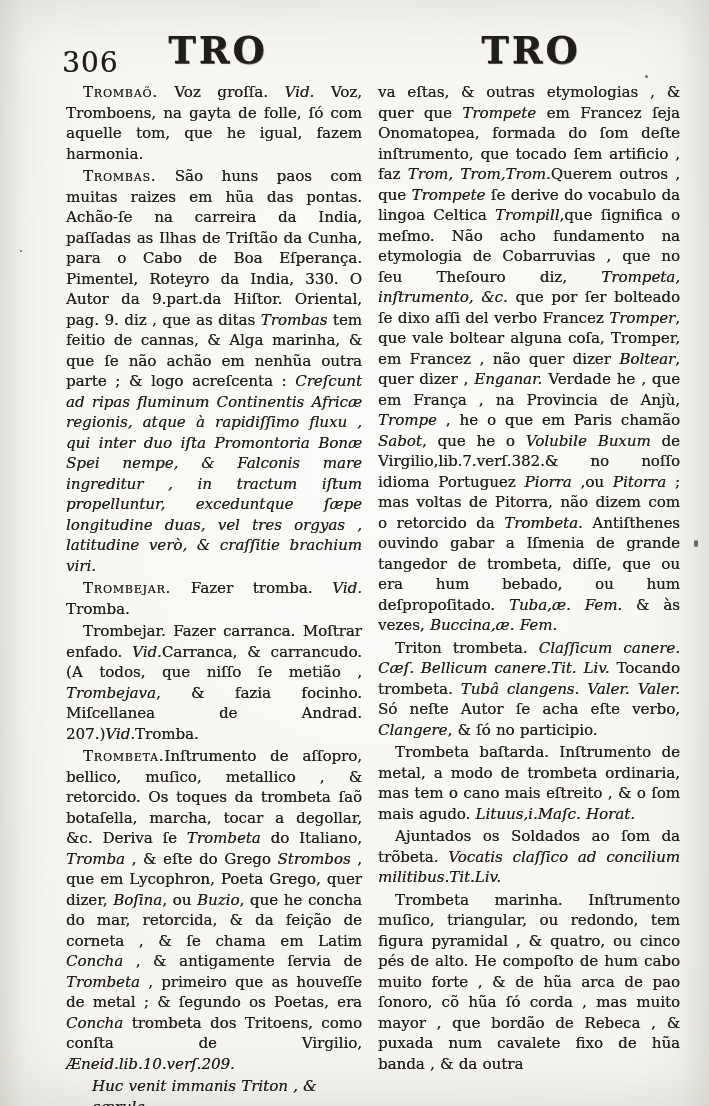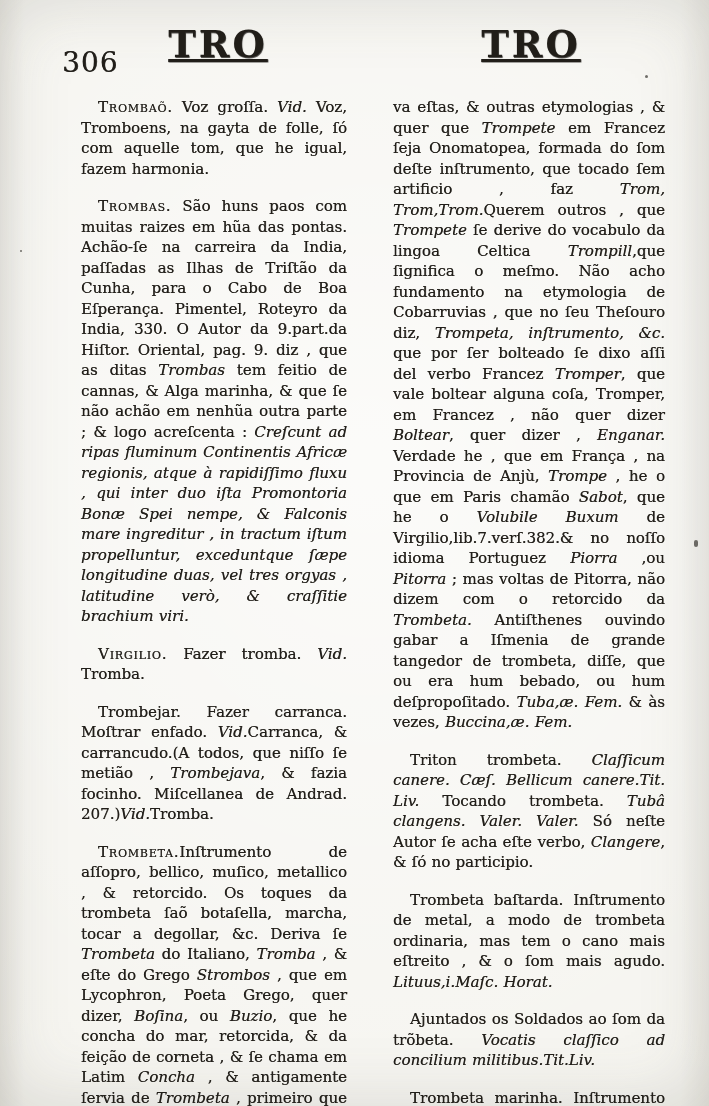--- a/index.html
+++ b/index.html
@@ -21,36 +21,35 @@
     position: absolute; inset: 0; pointer-events: none;
     box-shadow: inset 0 0 70px rgba(90,88,80,0.18);
   }
   .page-number {
     position: absolute; top: 46px; left: 62px;
     font-size: 28px; letter-spacing: 1px;
     text-shadow: 0.4px 0.4px 0.6px rgba(30,28,24,0.75);
     text-align: center;
   }
   .running-head {
-    position: absolute; top: 22px;
+    position: absolute; top: 28px;
     font-size: 37px; font-weight: bold; letter-spacing: 3px;
     transform: translateX(-50%);
     text-shadow: 0.5px 0.5px 0.7px rgba(30,28,24,0.8);
-    text-decoration: underline;
   }
   .running-head.left  { left: 218px; }
   .running-head.right { left: 531px; }
   .col {
     position: absolute; top: 80px;
     text-shadow: 0.3px 0.3px 0.45px rgba(33,30,25,0.72);
   }
   .col-left  { left: 64px;  width: 300px; }
   .col-right { left: 376px; width: 306px; }
   .para {
-    margin: 17px;
+    margin: 2px;
     font-size: 15px;
     line-height: 20.5px;
     text-align: justify;
     word-spacing: 0.5px;
   }
   .para.entry  { text-indent: 17px; }
   .para.flush  { text-indent: 0; }
   .para.verse  { text-indent: 0; padding-left: 26px; text-align: left; }
   .para.verse2 { text-indent: 0; padding-left: 84px; text-align: center; }
   .run.i  { font-style: italic; }
@@ -69,21 +68,21 @@
 <div class="scan-vignette"></div>
 
 <div class="page-number">306</div>
 <div class="running-head left">TRO</div>
 <div class="running-head right">TRO</div>
 
 <div class="col col-left">
   <div>
       <p class="para entry"><span class="run sc">Trombaõ.</span><span class="run r"> Voz groſſa. </span><span class="run i">Vid.</span><span class="run r"> Voz, Tromboens, na gayta de folle, ſó com aquelle tom, que he igual, fazem harmonia.</span></p>
       <p class="para entry"><span class="run sc">Trombas.</span><span class="run r"> São huns paos com muitas raizes em hũa das pontas. Achão-ſe na carreira da India, paſſadas as Ilhas de Triſtão da Cunha, para o Cabo de Boa Eſperança. Pimentel, Roteyro da India, 330. O Autor da 9.part.da Hiſtor. Oriental, pag. 9. diz , que as ditas </span><span class="run i">Trombas</span><span class="run r"> tem feitio de cannas, &amp; Alga marinha, &amp; que ſe não achão em nenhũa outra parte ; &amp; logo acreſcenta : </span><span class="run i">Creſcunt ad ripas fluminum Continentis Africæ regionis, atque à rapidiſſimo fluxu , qui inter duo iſta Promontoria Bonæ Spei nempe, &amp; Falconis mare ingreditur , in tractum iſtum propelluntur, exceduntque ſæpe longitudine duas, vel tres orgyas , latitudine verò, &amp; craſſitie brachium viri.</span></p>
-      <p class="para entry"><span class="run sc">Virgilio.</span><span class="run r"> Fazer tromba. </span><span class="run i">Vid.</span><span class="run r"> Tromba.</span></p>
+      <p class="para entry"><span class="run sc">Trombejar.</span><span class="run r"> Fazer tromba. </span><span class="run i">Vid.</span><span class="run r"> Tromba.</span></p>
       <p class="para entry"><span class="run r">Trombejar. Fazer carranca. Moſtrar enfado. </span><span class="run i">Vid.</span><span class="run r">Carranca, &amp; carrancudo.(A todos, que niſſo ſe metião , </span><span class="run i">Trombejava</span><span class="run r">, &amp; fazia focinho. Miſcellanea de Andrad. 207.)</span><span class="run i">Vid.</span><span class="run r">Tromba.</span></p>
       <p class="para entry"><span class="run sc">Trombeta.</span><span class="run r">Inſtrumento de aſſopro, bellico, muſico, metallico , &amp; retorcido. Os toques da trombeta ſaõ botaſella, marcha, tocar a degollar, &amp;c. Deriva ſe </span><span class="run i">Trombeta</span><span class="run r"> do Italiano, </span><span class="run i">Tromba</span><span class="run r"> , &amp; eſte do Grego </span><span class="run i">Strombos</span><span class="run r"> , que em Lycophron, Poeta Grego, quer dizer, </span><span class="run i">Boſina</span><span class="run r">, ou </span><span class="run i">Buzio</span><span class="run r">, que he concha do mar, retorcida, &amp; da feição de corneta , &amp; ſe chama em Latim </span><span class="run i">Concha</span><span class="run r"> , &amp; antigamente ſervia de </span><span class="run i">Trombeta</span><span class="run r"> , primeiro que as houveſſe de metal ; &amp; ſegundo os Poetas, era </span><span class="run i">Concha</span><span class="run r"> trombeta dos Tritoens, como conſta de Virgilio, </span><span class="run i">Æneid.lib.10.verſ.209.</span></p>
       <p class="para verse"><span class="run i">Huc venit immanis Triton , &amp; cærula</span></p>
       <p class="para verse2"><span class="run i">conchà</span></p>
       <p class="para verse"></p>
     </div>
 </div>
 
 <div class="col col-right">
   <div>

